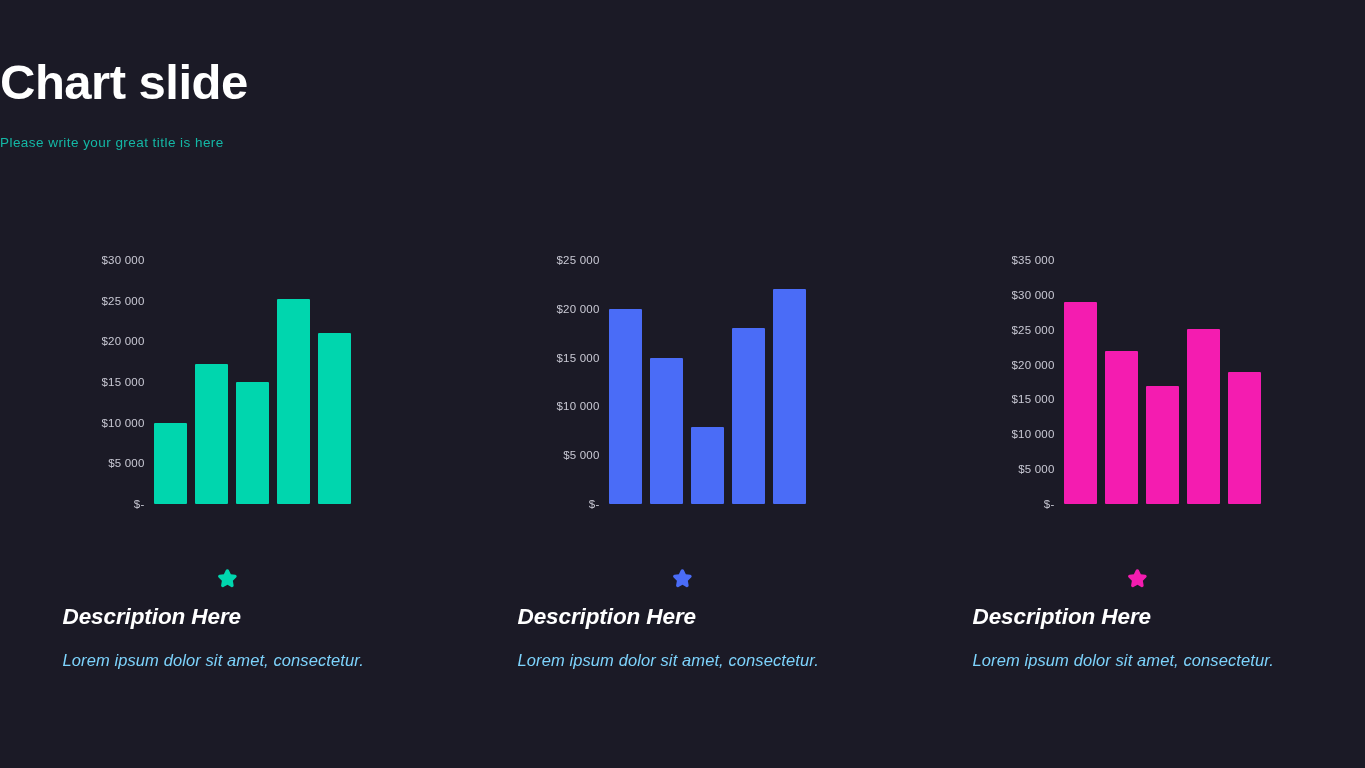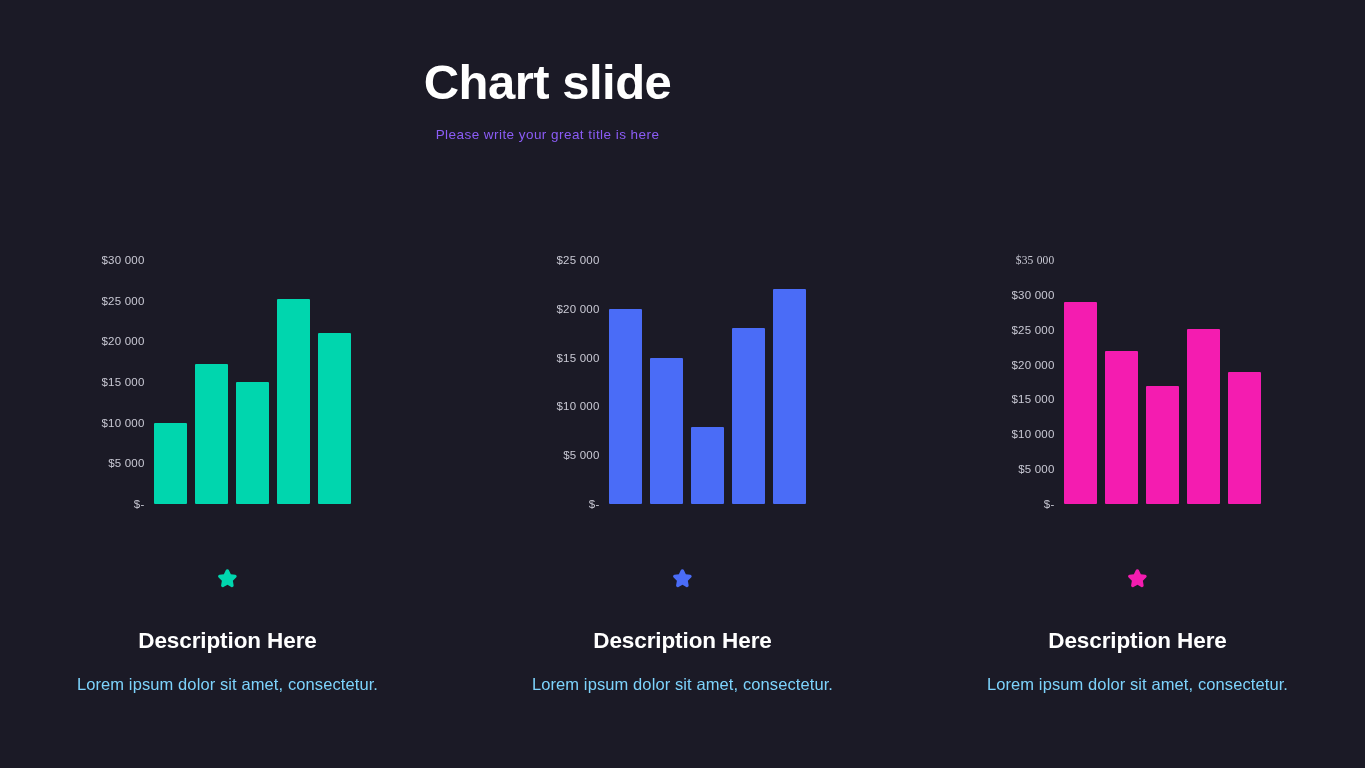--- a/index.html
+++ b/index.html
@@ -5,27 +5,27 @@
   * { margin:0; padding:0; box-sizing:border-box; }
   html, body {
     width:1365px; height:768px;
     background:#1b1a26;
     font-family:"Liberation Sans", sans-serif;
     overflow:hidden;
   }
   .slide { position:relative; width:1365px; height:768px; background:#1b1a26; }
 
   
-  .header { position:absolute; top:58px; left:0; width:1095px; text-align:center; }
+  .header { position:absolute; top:58px; left:0; width:1095px; }
   .slide-title {
     font-size:49px; font-weight:bold; color:#ffffff;
     letter-spacing:-0.5px; line-height:1.0;
   }
   .slide-subtitle {
-    margin-top:20px; font-size:13.5px; color:#8b5cf6;
+    margin-top:28px; font-size:13.5px; color:#14b8a6;
     letter-spacing:0.45px; font-weight:400;
   }
 
   
   .columns {
     position:absolute; top:248px; left:0; width:1365px;
     display:flex;
   }
   .column { width:455px; display:flex; flex-direction:column; align-items:center; }
 
@@ -46,21 +46,21 @@
     position:absolute; left:71px; bottom:0; height:272px;
     display:flex; align-items:flex-end; gap:8px;
   }
   .bar { width:33px; border-radius:1px; }
 
   
   .star-wrap { margin-top:46px; height:26px; display:flex; align-items:center; justify-content:center; }
   .star-wrap svg { display:block; }
 
   
-  .desc { margin-top:36px; text-align:center; width:330px; }
+  .desc { margin-top:12px; text-align:left; width:330px;font-style:italic; }
   .desc-title {
     font-size:22.5px; font-weight:bold; color:#ffffff; letter-spacing:-0.1px;
   }
   .desc-body {
     margin-top:16px; font-size:16.5px; color:#7dd3fc;
     line-height:1.72; letter-spacing:0.1px;
   }
 </style>
 </head>
 <body>
@@ -141,21 +141,21 @@
       <div class="chart">
         <div class="chart-inner">
           <div class="axis-labels">
               <div class="axis-tick" style="top: 256px;">$-</div>
               <div class="axis-tick" style="top: 221.143px;">$5 000</div>
               <div class="axis-tick" style="top: 186.286px;">$10 000</div>
               <div class="axis-tick" style="top: 151.429px;">$15 000</div>
               <div class="axis-tick" style="top: 116.571px;">$20 000</div>
               <div class="axis-tick" style="top: 81.7143px;">$25 000</div>
               <div class="axis-tick" style="top: 46.8571px;">$30 000</div>
-              <div class="axis-tick" style="top: 12px; font-family: Liberation Serif, serif;">$35 000</div>
+              <div class="axis-tick" style="top: 12px;">$35 000</div>
             </div>
           <div class="plot" style="height: 256px; bottom: 16px;">
               <div class="bar" title="1: 29000" style="height: 202.171px; background: rgb(244, 28, 176);"></div>
               <div class="bar" title="2: 22000" style="height: 153.371px; background: rgb(244, 28, 176);"></div>
               <div class="bar" title="3: 17000" style="height: 118.514px; background: rgb(244, 28, 176);"></div>
               <div class="bar" title="4: 25100" style="height: 174.983px; background: rgb(244, 28, 176);"></div>
               <div class="bar" title="5: 19000" style="height: 132.457px; background: rgb(244, 28, 176);"></div>
             </div>
         </div>
       </div>

